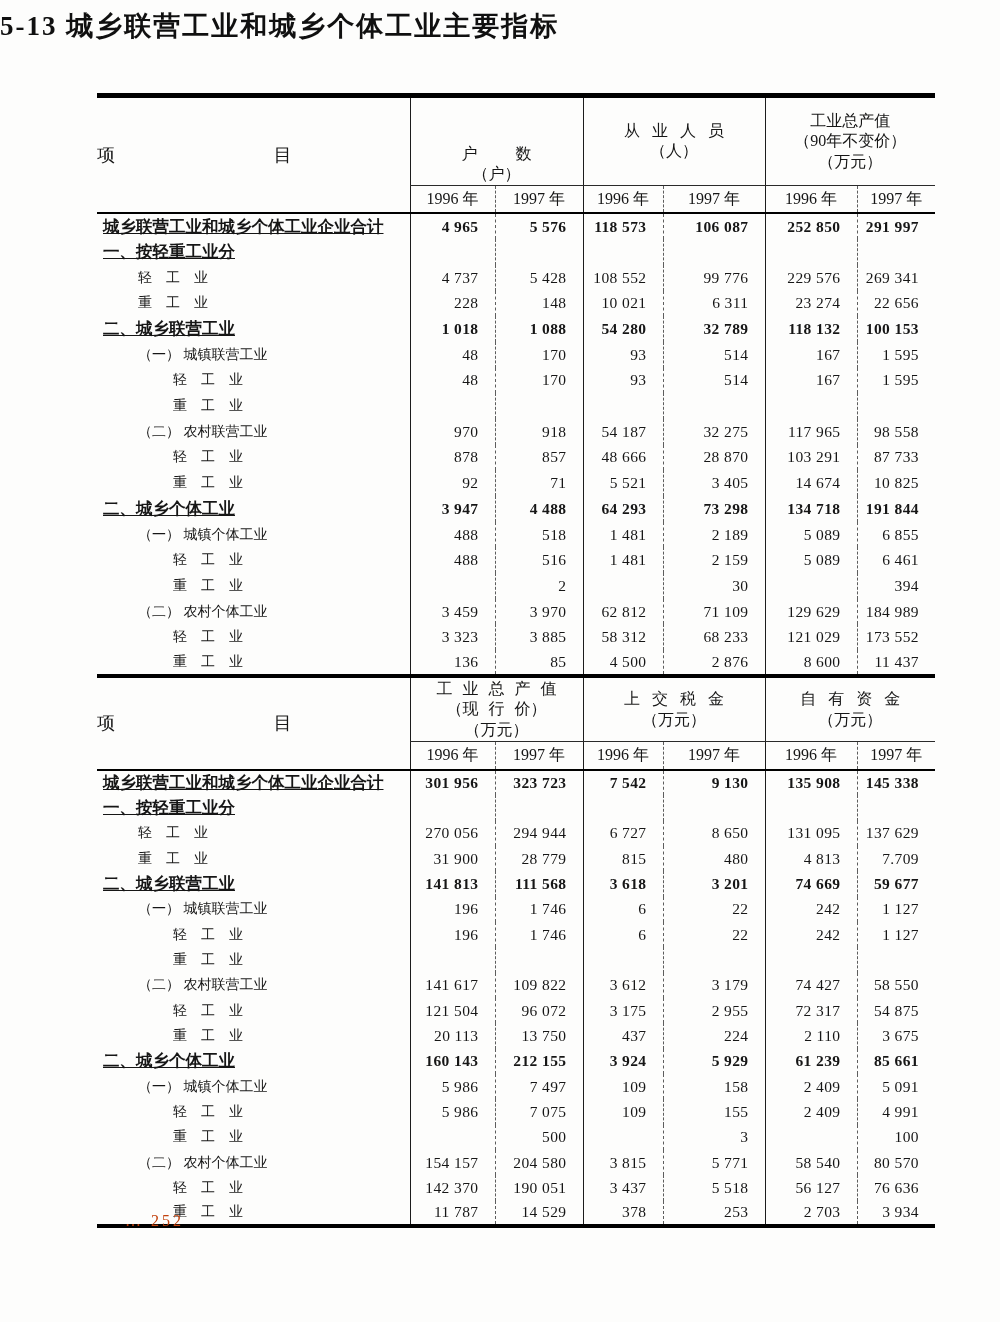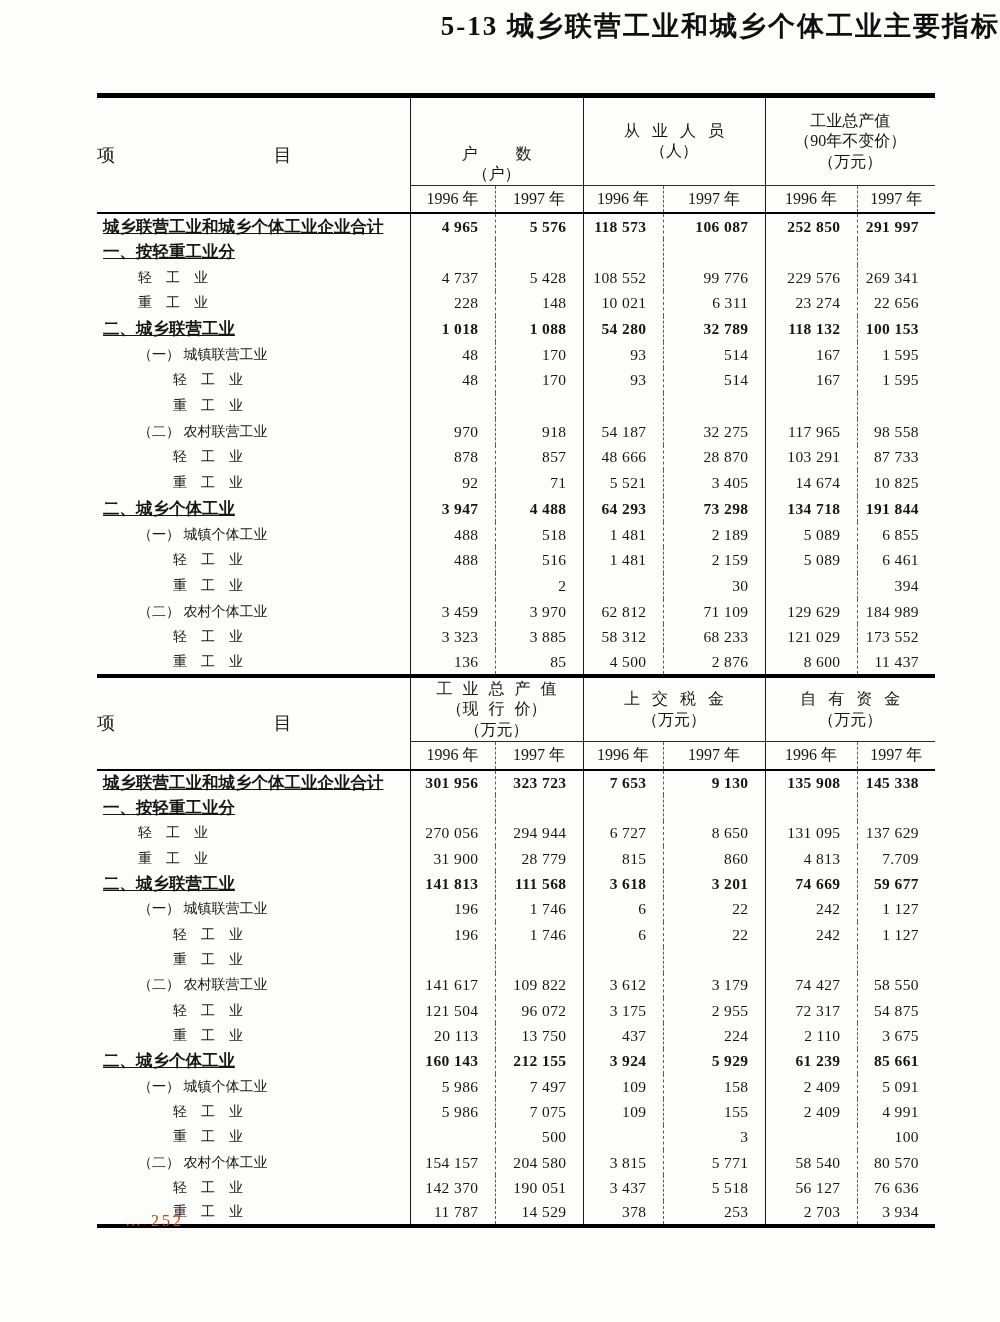--- a/index.html
+++ b/index.html
@@ -3,21 +3,21 @@
 <meta charset="utf-8">
 <style>
   html,body{margin:0;padding:0;}
   body{
     width:1000px;height:1322px;position:relative;overflow:hidden;
     background:#fdfdfc;color:#141414;
     font-family:"Liberation Serif","DejaVu Serif",serif;
   }
   .page-title{
     position:absolute;top:8px;left:0;width:1000px;
-    text-align:right;font-size:27px;font-weight:600;letter-spacing:2px;
+    text-align:left;font-size:27px;font-weight:600;letter-spacing:2px;
     color:#101010;
   }
   .tables{position:absolute;left:97px;top:93px;width:838px;}
   table{
     border-collapse:collapse;table-layout:fixed;width:838px;
     color:#161616;
   }
   .t1{border-top:5px solid #000;border-bottom:4px solid #000;}
   .t2{border-bottom:4px solid #000;}
   th{font-weight:normal;padding:0;}
@@ -302,21 +302,21 @@
         <th class="year bl-d">1997 年</th>
         <th class="year bl-s">1996 年</th>
         <th class="year bl-d">1997 年</th>
       </tr>
     </thead>
     <tbody id="tbody2">
         <tr class="bold">
           <td class="lbl ind0">城乡联营工业和城乡个体工业企业合计</td>
           <td class="val bl-s">301 956</td>
           <td class="val bl-d">323 723</td>
-          <td class="val bl-s">7 653</td>
+          <td class="val bl-s">7 542</td>
           <td class="val bl-d">9 130</td>
           <td class="val bl-s">135 908</td>
           <td class="val bl-d">145 338</td>
         </tr>
         <tr class="bold">
           <td class="lbl ind0">一、按轻重工业分</td>
           <td class="val bl-s"></td>
           <td class="val bl-d"></td>
           <td class="val bl-s"></td>
           <td class="val bl-d"></td>
@@ -330,21 +330,21 @@
           <td class="val bl-s">6 727</td>
           <td class="val bl-d">8 650</td>
           <td class="val bl-s">131 095</td>
           <td class="val bl-d">137 629</td>
         </tr>
         <tr>
           <td class="lbl ind1">重　工　业</td>
           <td class="val bl-s">31 900</td>
           <td class="val bl-d">28 779</td>
           <td class="val bl-s">815</td>
-          <td class="val bl-d">860</td>
+          <td class="val bl-d">480</td>
           <td class="val bl-s">4 813</td>
           <td class="val bl-d">7.709</td>
         </tr>
         <tr class="bold">
           <td class="lbl ind0">二、城乡联营工业</td>
           <td class="val bl-s">141 813</td>
           <td class="val bl-d">111 568</td>
           <td class="val bl-s">3 618</td>
           <td class="val bl-d">3 201</td>
           <td class="val bl-s">74 669</td>

